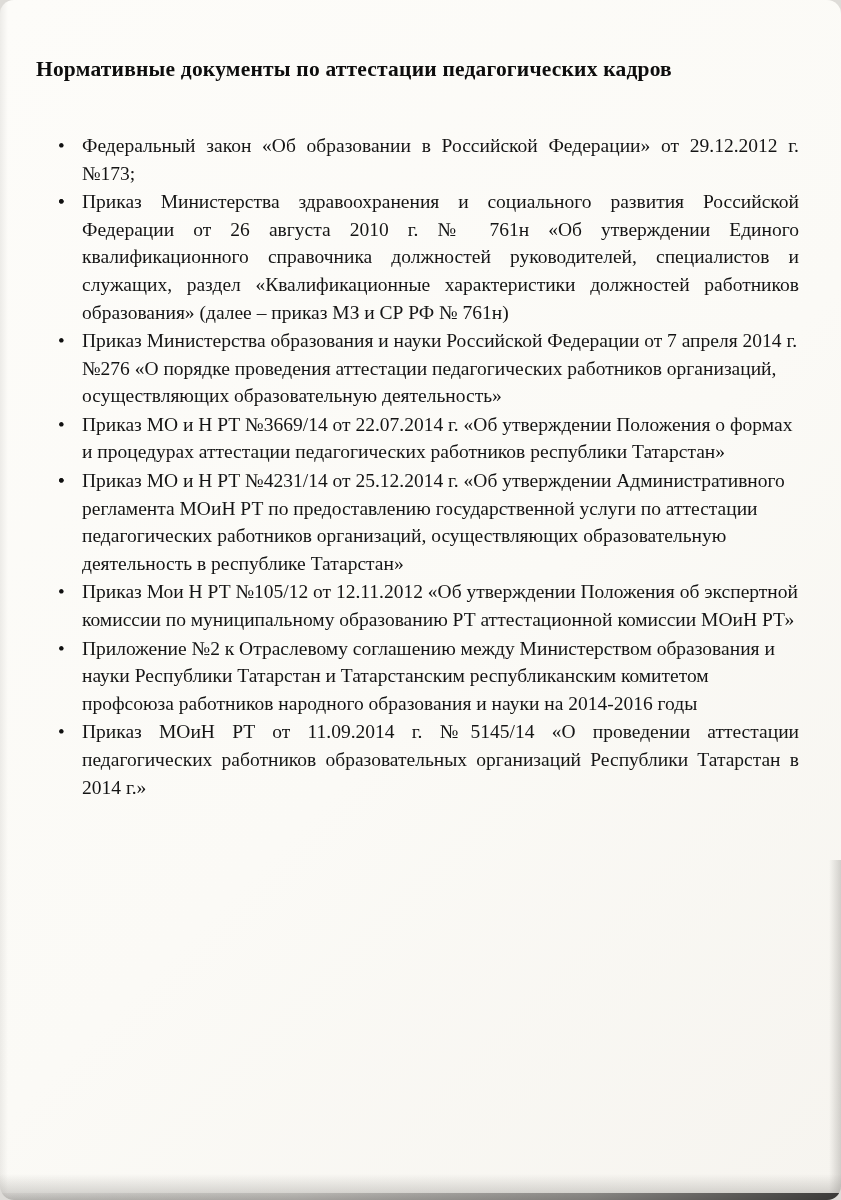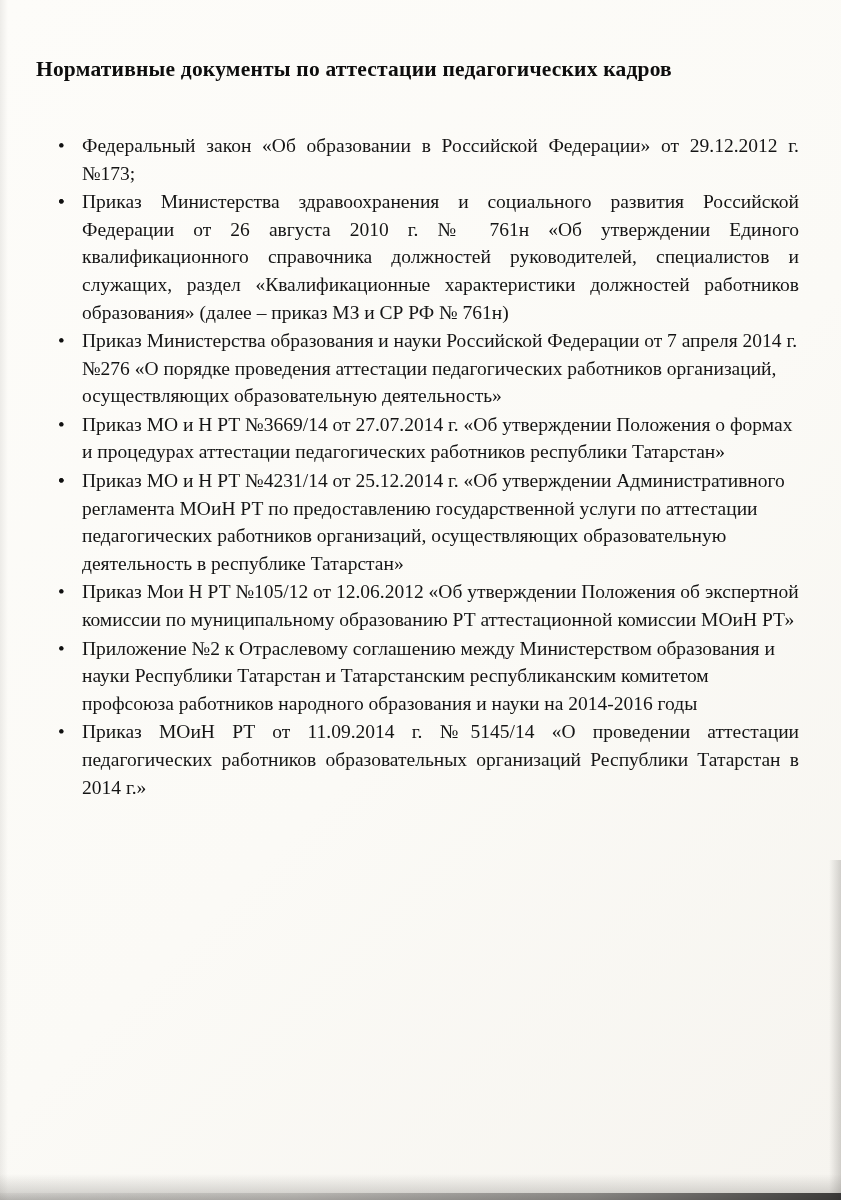--- a/index.html
+++ b/index.html
@@ -10,20 +10,21 @@
   .page {
     position: relative;
     width: 841px;
     height: 1200px;
     margin: 0 auto;
     background: linear-gradient(135deg, #fdfcf9 0%, #fbfaf6 55%, #f6f4ef 100%);
     overflow: hidden;
     font-family: "Liberation Serif", "DejaVu Serif", serif;
     color: #141414;
     box-sizing: border-box;
+    border-radius: 14px;
   }
   .title {
     margin: 0;
     padding: 56px 44px 0 36px;
     font-size: 21.5px;
     font-weight: bold;
     letter-spacing: 0.2px;
     line-height: 1.3;
     color: #0d0d0d;
     text-align: left;
@@ -98,24 +99,24 @@
 <body>
 
 <div class="page">
   <h1 class="title">Нормативные документы по аттестации  педагогических кадров</h1>
 
   <ul class="doc-list">
       <li class="doc-item justify"><span class="bullet">•</span><span>Федеральный закон «Об образовании в Российской Федерации» от 29.12.2012 г. №173;</span></li>
       <li class="doc-item"><span class="bullet">•</span></li>
       <li class="doc-item justify"><span class="bullet">•</span><span>Приказ Министерства здравоохранения и социального развития Российской Федерации от 26 августа 2010 г. № 761н «Об утверждении Единого квалификационного справочника должностей руководителей, специалистов и служащих, раздел «Квалификационные характеристики должностей работников образования» (далее – приказ МЗ и СР РФ № 761н)</span></li>
       <li class="doc-item"><span class="bullet">•</span><span>Приказ Министерства образования и науки Российской Федерации от 7  апреля 2014 г. №276 «О порядке проведения аттестации педагогических работников организаций, осуществляющих образовательную деятельность»</span></li>
-      <li class="doc-item"><span class="bullet">•</span><span>Приказ МО и Н РТ №3669/14 от 27.07.2014 г. «Об утверждении Положения о формах и процедурах аттестации педагогических работников республики Татарстан»</span></li>
+      <li class="doc-item"><span class="bullet">•</span><span>Приказ МО и Н РТ №3669/14 от 22.07.2014 г. «Об утверждении Положения о формах и процедурах аттестации педагогических работников республики Татарстан»</span></li>
       <li class="doc-item"><span class="bullet">•</span></li>
       <li class="doc-item"><span class="bullet">•</span><span>Приказ МО и Н РТ №4231/14 от 25.12.2014 г. «Об утверждении Административного регламента МОиН РТ по предоставлению государственной услуги по аттестации педагогических работников организаций, осуществляющих образовательную деятельность в республике Татарстан»</span></li>
-      <li class="doc-item"><span class="bullet">•</span><span>Приказ Мои Н РТ №105/12 от 12.06.2012 «Об утверждении Положения об экспертной комиссии по муниципальному образованию РТ аттестационной комиссии МОиН РТ»</span></li>
+      <li class="doc-item"><span class="bullet">•</span><span>Приказ Мои Н РТ №105/12 от 12.11.2012 «Об утверждении Положения об экспертной комиссии по муниципальному образованию РТ аттестационной комиссии МОиН РТ»</span></li>
       <li class="doc-item"><span class="bullet">•</span><span>Приложение №2 к Отраслевому соглашению между Министерством образования и науки Республики Татарстан и Татарстанским республиканским комитетом профсоюза работников народного образования и науки на 2014-2016 годы</span></li>
       <li class="doc-item justify"><span class="bullet">•</span><span>Приказ МОиН РТ от 11.09.2014 г. №5145/14 «О проведении аттестации педагогических работников образовательных организаций Республики Татарстан в 2014 г.»</span></li>
     </ul>
 
   <div class="scan-left-shade"></div>
   <div class="scan-right-shade"></div>
   <div class="scan-bottom-shade"></div>
   <div class="scan-bottom-edge"></div>
 </div>
 

